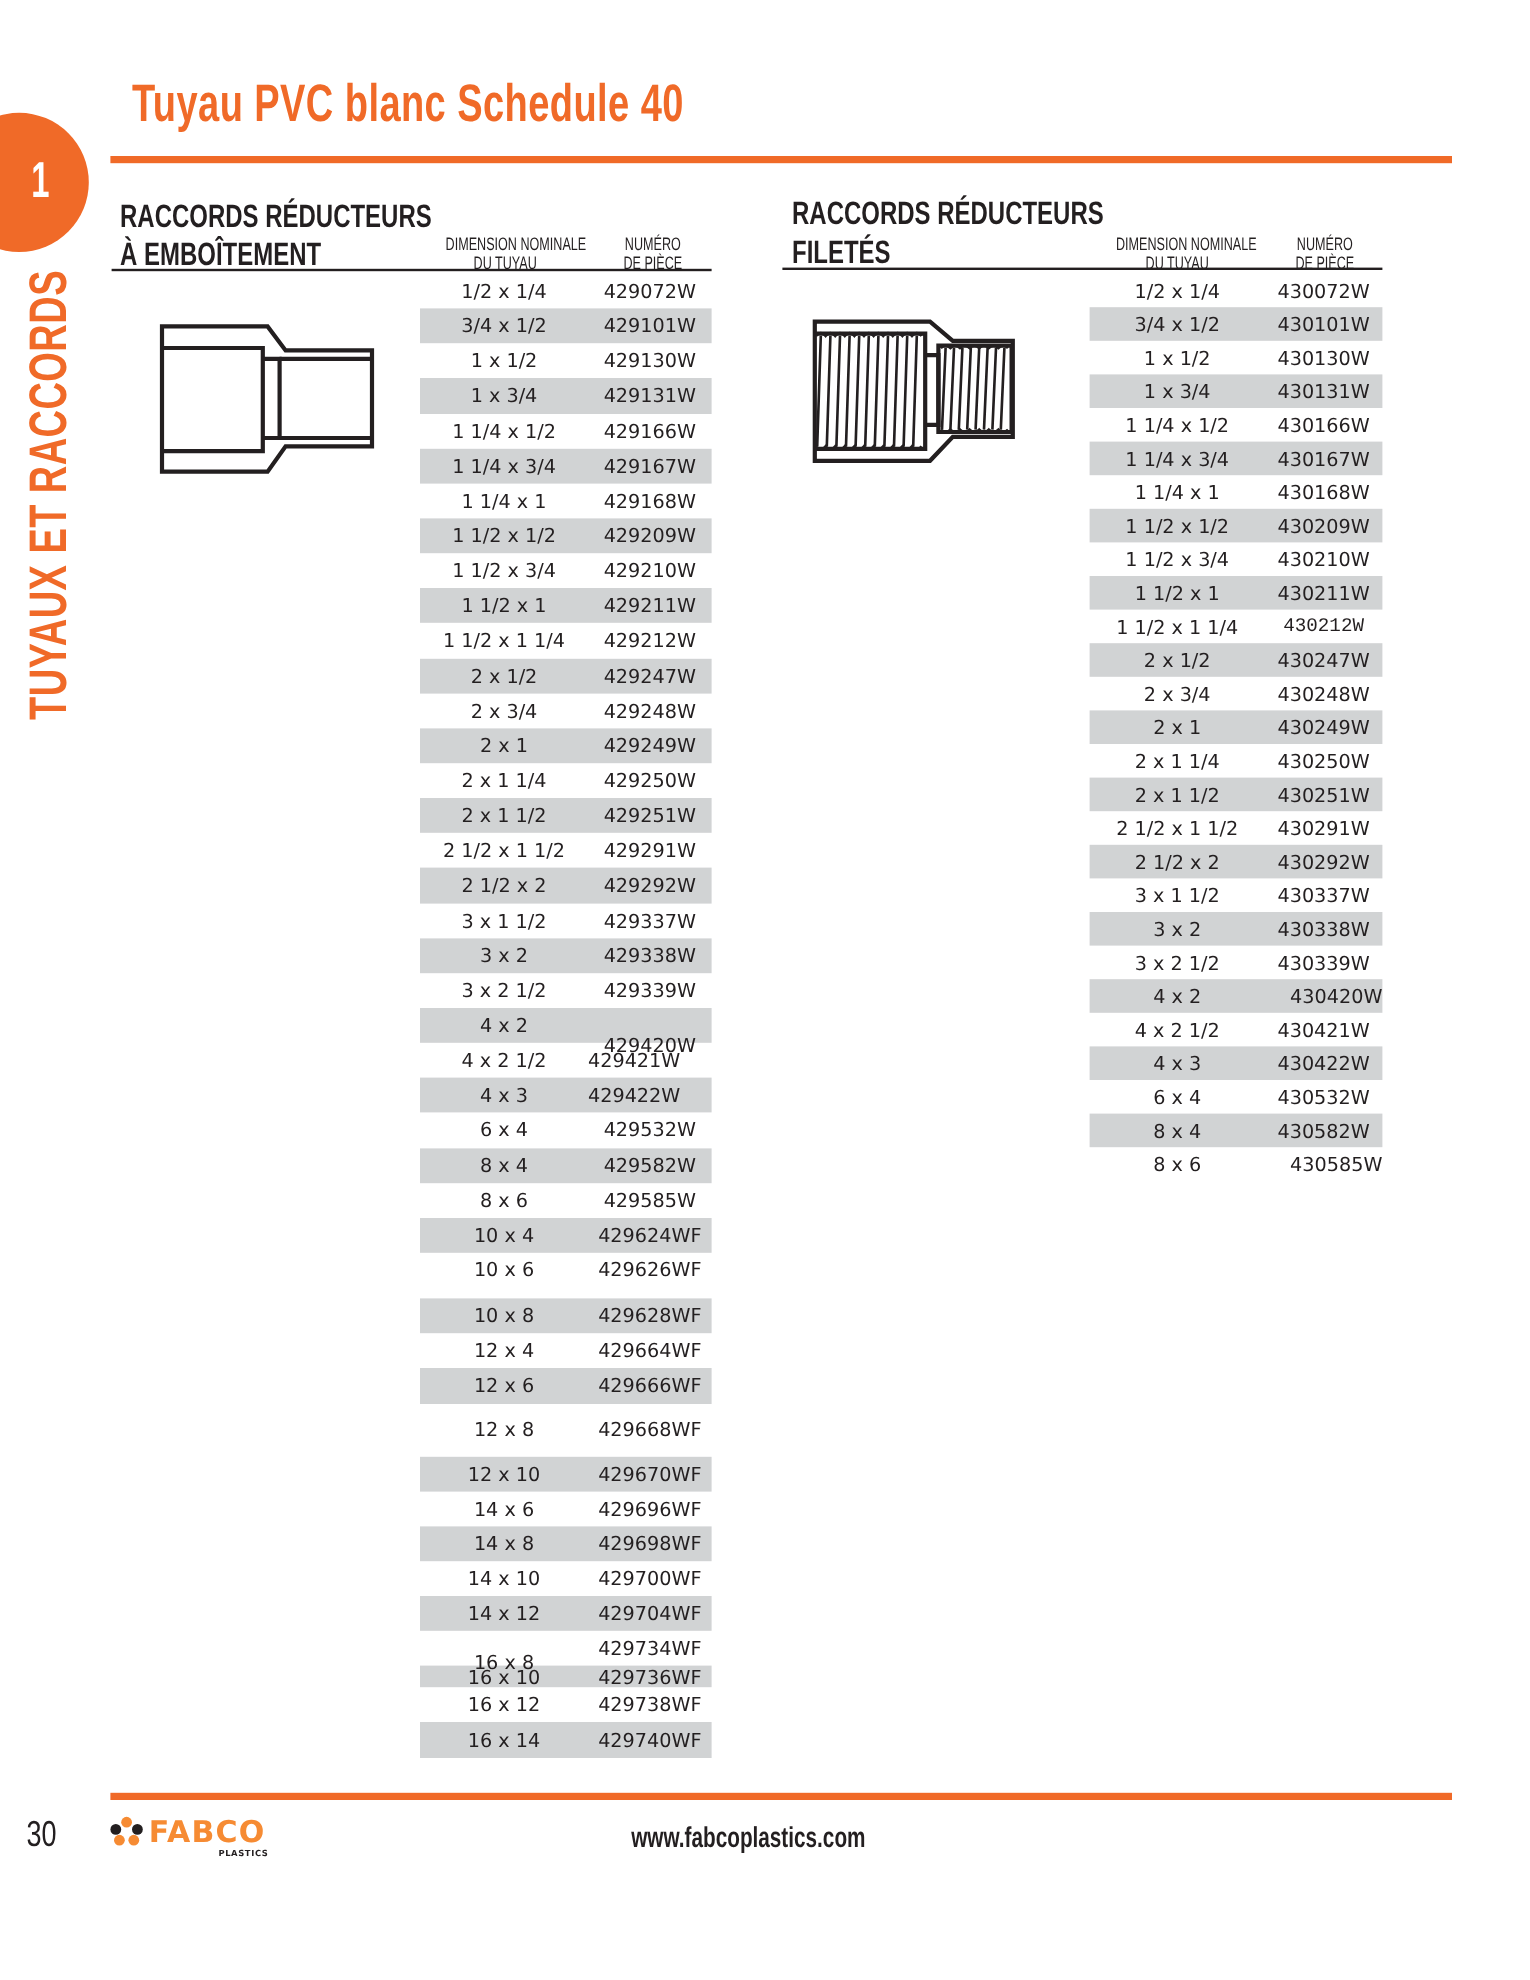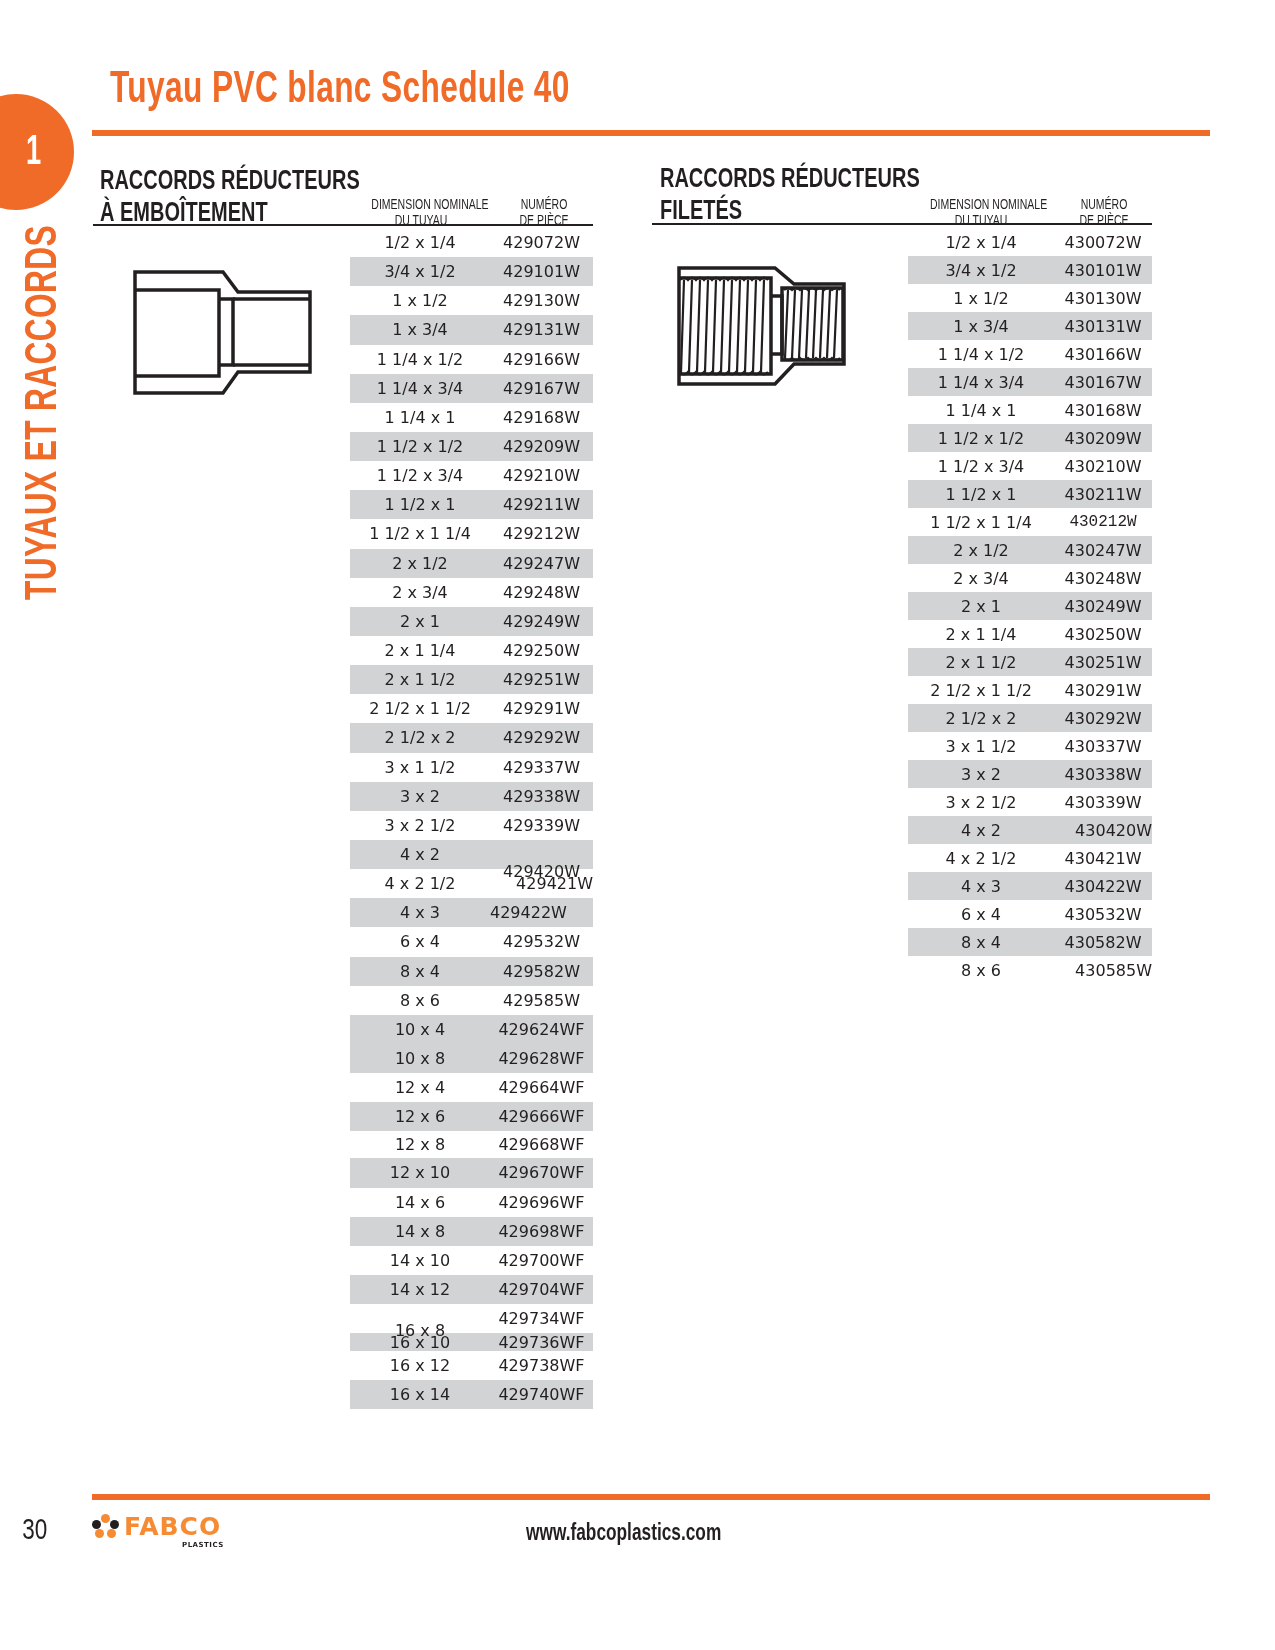--- a/index.html
+++ b/index.html
@@ -148,21 +148,21 @@
     <div class="row" style="height: 29.15px;">
       <div class="dim" style="width: 140px;">3 x 2 1/2</div>
       <div class="num" style="width: 103px; text-align: center;">429339W</div>
     </div>
     <div class="row alt" style="height: 29.15px;">
       <div class="dim" style="width: 140px;">4 x 2</div>
       <div class="num" style="width: 103px; text-align: center; margin-top: 33px;">429420W</div>
     </div>
     <div class="row" style="height: 29.15px;">
       <div class="dim" style="width: 140px;">4 x 2 1/2</div>
-      <div class="num" style="width: 103px; text-align: right;">429421W</div>
+      <div class="num" style="width: 103px; text-align: left;">429421W</div>
     </div>
     <div class="row alt" style="height: 29.15px;">
       <div class="dim" style="width: 140px;">4 x 3</div>
       <div class="num" style="width: 103px; ">429422W</div>
     </div>
     <div class="row" style="height: 29.15px;">
       <div class="dim" style="width: 140px;">6 x 4</div>
       <div class="num" style="width: 103px; text-align: center;">429532W</div>
     </div>
     <div class="row alt" style="height: 29.15px;">
@@ -170,33 +170,37 @@
       <div class="num" style="width: 103px; text-align: center;">429582W</div>
     </div>
     <div class="row" style="height: 29.15px;">
       <div class="dim" style="width: 140px;">8 x 6</div>
       <div class="num" style="width: 103px; text-align: center;">429585W</div>
     </div>
     <div class="row alt" style="height: 29.15px;">
       <div class="dim" style="width: 140px;">10 x 4</div>
       <div class="num" style="width: 103px; text-align: center;">429624WF</div>
     </div>
+    <div class="row" style="height: 38.15px; align-items: flex-start; padding-top: 4px;">
+      <div class="dim" style="width: 140px;">10 x 6</div>
+      <div class="num" style="width: 103px; text-align: center;">429626WF</div>
+    </div>
     <div class="row alt" style="height: 29.15px;">
       <div class="dim" style="width: 140px;">10 x 8</div>
       <div class="num" style="width: 103px; text-align: center;">429628WF</div>
     </div>
     <div class="row" style="height: 29.15px;">
       <div class="dim" style="width: 140px;">12 x 4</div>
       <div class="num" style="width: 103px; text-align: center;">429664WF</div>
     </div>
     <div class="row alt" style="height: 29.15px;">
       <div class="dim" style="width: 140px;">12 x 6</div>
       <div class="num" style="width: 103px; text-align: center;">429666WF</div>
     </div>
-    <div class="row" style="height: 27px;">
+    <div class="row" style="height: 44px;">
       <div class="dim" style="width: 140px;">12 x 8</div>
       <div class="num" style="width: 103px; text-align: center;">429668WF</div>
     </div>
     <div class="row alt" style="height: 29.15px;">
       <div class="dim" style="width: 140px;">12 x 10</div>
       <div class="num" style="width: 103px; text-align: center;">429670WF</div>
     </div>
     <div class="row" style="height: 29.15px;">
       <div class="dim" style="width: 140px;">14 x 6</div>
       <div class="num" style="width: 103px; text-align: center;">429696WF</div>

